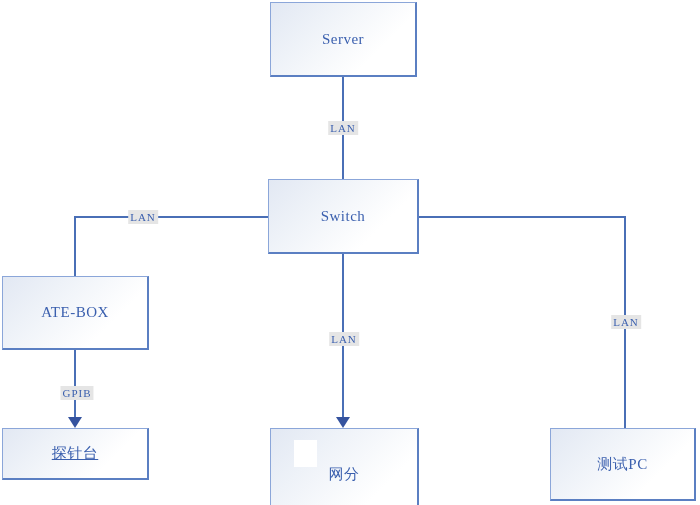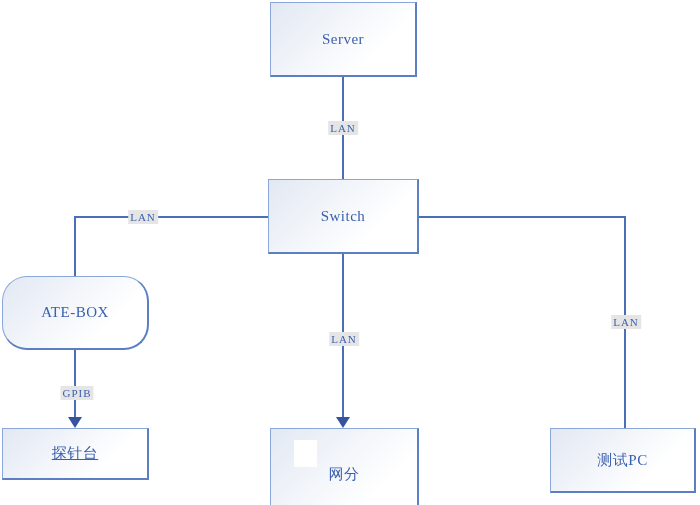--- a/index.html
+++ b/index.html
@@ -20,24 +20,24 @@
     border: 1px solid #8ba6d9;
     border-right: 2px solid #5b7fc2;
     border-bottom: 2px solid #5b7fc2;
     color: #3a5fae;
     font-size: 15px;
     letter-spacing: 0.5px;
     box-sizing: border-box;
   }
   .node-server  { left: 270px; top: 2px;   width: 147px; height: 75px; }
   .node-switch  { left: 268px; top: 179px; width: 151px; height: 75px; }
-  .node-atebox  { left: 2px;   top: 276px; width: 147px; height: 74px; border-radius: 25px; }
+  .node-atebox  { left: 2px;   top: 276px; width: 147px; height: 74px; }
   .node-probe   { left: 2px;   top: 428px; width: 147px; height: 52px; text-decoration: underline; }
   .node-vna     { left: 270px; top: 428px; width: 149px; height: 94px; }
-  .node-testpc  { left: 550px; top: 428px; width: 146px; height: 65px; }
+  .node-testpc  { left: 550px; top: 428px; width: 146px; height: 73px; }
 
   .edge { position: absolute; background: #4a6fb6; }
   .edge-v { width: 2px; }
   .edge-h { height: 2px; }
 
   .edge-server-switch { left: 342px; top: 77px;  height: 102px; }
   .edge-switch-left-h { left: 75px;  top: 216px; width: 193px; }
   .edge-left-corner-v { left: 74px;  top: 216px; height: 60px; }
   .edge-atebox-probe  { left: 74px;  top: 350px; height: 69px; }
   .edge-switch-vna    { left: 342px; top: 254px; height: 165px; }

